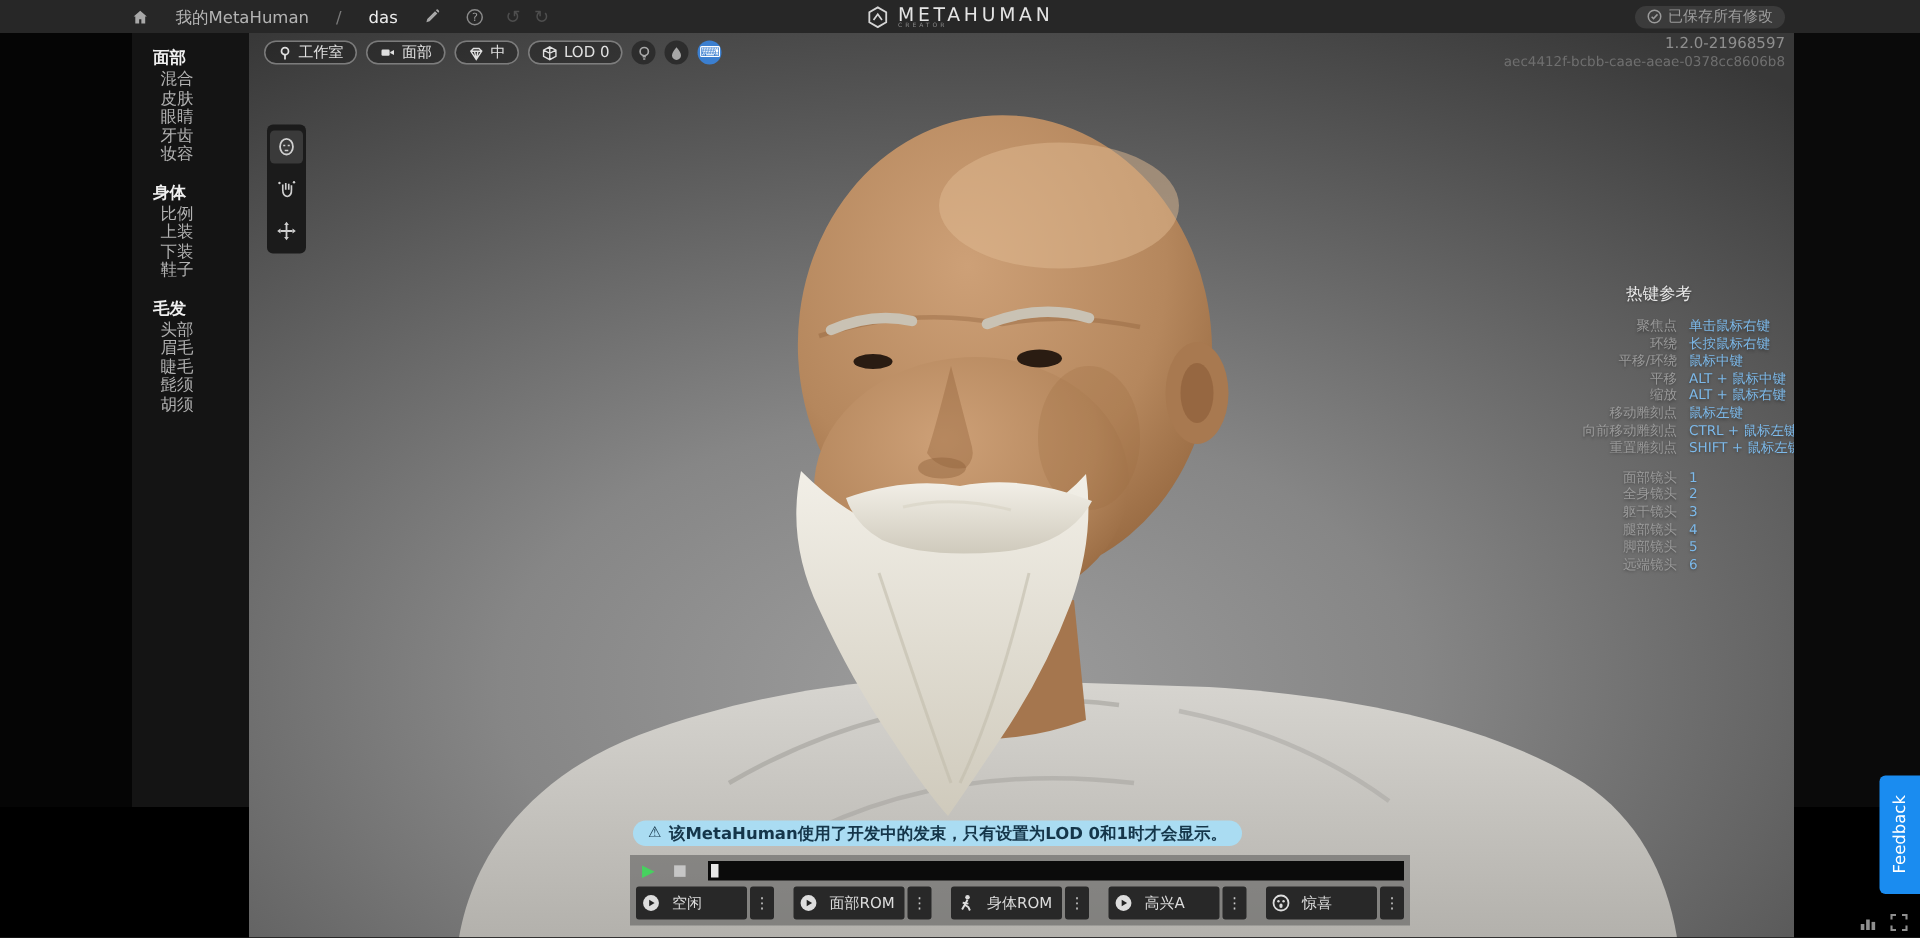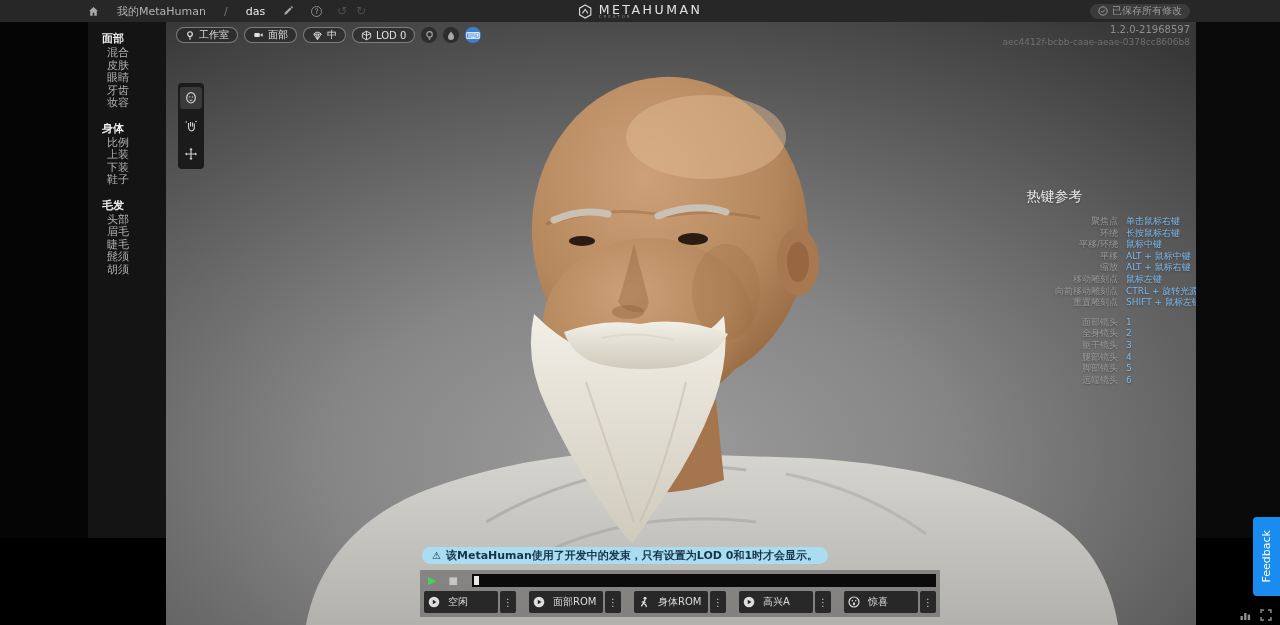--- a/index.html
+++ b/index.html
@@ -54,21 +54,21 @@
   .round.blue { background:#3b7fd0; color:#fff; font-size:10px; }
 
   .palette { position:absolute; left:12px; top:61px; width:26px; background:#1b1b1b;
     border-radius:4px; padding:4px 0; display:flex; flex-direction:column; gap:6px; align-items:center; }
   .tool { width:22px; height:22px; border-radius:3px; display:flex; align-items:center;
     justify-content:center; color:#cfcfcf; cursor:pointer; }
   .tool.selected { background:#3a3a3a; }
 
   .hotkeys { position:absolute; right:0; top:166px; width:240px; font-size:9px;
     text-shadow:0 1px 2px rgba(0,0,0,.35); }
-  .hk-title { text-align:center; padding-right:43px; font-size:14px; color:#e8e8e8; margin-bottom:10px; }
+  .hk-title { text-align:right; padding-right:68px; font-size:11px; color:#e8e8e8; margin-bottom:10px; }
   .hk-group { display:grid; grid-template-columns:1fr 70px; column-gap:8px; margin-bottom:8px; }
   .hk-k { text-align:right; color:#9a9a9a; line-height:11.6px; white-space:nowrap; }
   .hk-v { color:#7cb9ea; line-height:11.6px; white-space:nowrap; }
 
   .notif { position:absolute; left:256px; top:525px; height:17px; background:#aadcf2;
     border-radius:9px; color:#15364a; display:flex; align-items:center; gap:5px;
     padding:0 10px; font-size:11px; font-weight:600; white-space:nowrap; }
   .notif .warn { font-size:10px; font-weight:normal; }
 
   .player { position:absolute; left:254px; top:548px; width:520px; height:47px;
@@ -311,21 +311,21 @@
           <span class="hk-v">长按鼠标右键</span>
         <span class="hk-k">平移/环绕</span>
           <span class="hk-v">鼠标中键</span>
         <span class="hk-k">平移</span>
           <span class="hk-v">ALT + 鼠标中键</span>
         <span class="hk-k">缩放</span>
           <span class="hk-v">ALT + 鼠标右键</span>
         <span class="hk-k">移动雕刻点</span>
           <span class="hk-v">鼠标左键</span>
         <span class="hk-k">向前移动雕刻点</span>
-          <span class="hk-v">CTRL + 旋转光源</span>
+          <span class="hk-v">CTRL + 鼠标左键</span>
         <span class="hk-k">重置雕刻点</span>
           <span class="hk-v">SHIFT + 鼠标左键</span>
       </div>
       <div class="hk-group">
         <span class="hk-k">面部镜头</span>
           <span class="hk-v">1</span>
         <span class="hk-k">全身镜头</span>
           <span class="hk-v">2</span>
         <span class="hk-k">躯干镜头</span>
           <span class="hk-v">3</span>

